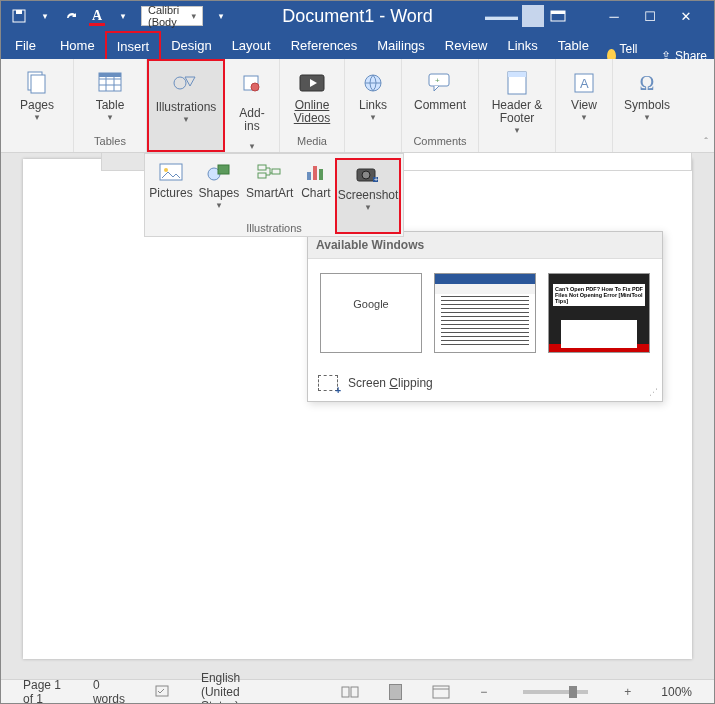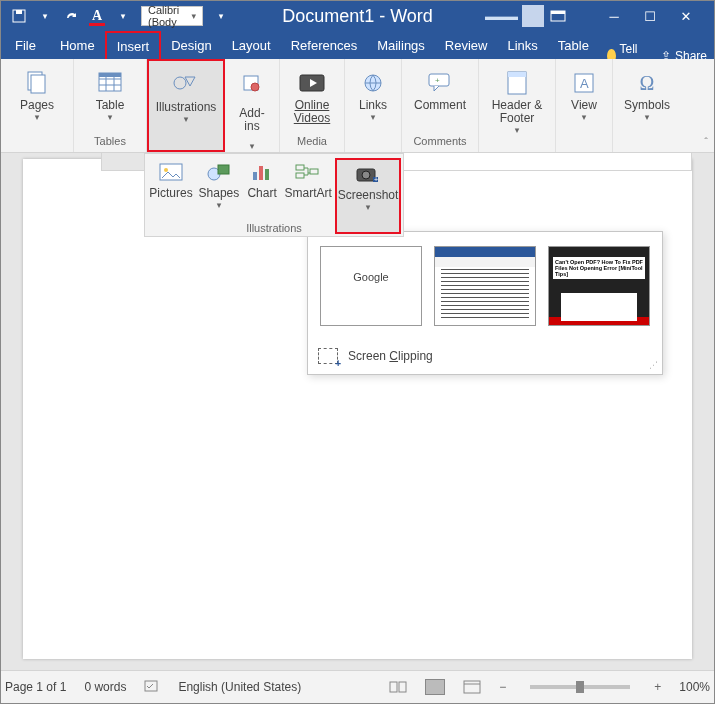--- a/index.html
+++ b/index.html
@@ -63,21 +63,21 @@
   .clip-row .ico::after{content:"+"; position:absolute; right:-4px; bottom:-6px; color:#2b579a; font-size:10px; font-weight:bold;}
   .resize-grip { position:absolute; right:4px; bottom:4px; font-size:9px; color:#aaa;}
 
   
   .workarea { position:absolute; top:152px; left:0; right:0; bottom:24px; background:#e6e6e6; }
   .ruler { height:18px; background:#fff; margin:0 30px 0 80px; border:1px solid #d4d4d4; border-top:none; position:relative;}
   .ruler .shade{ position:absolute; left:0; top:0; bottom:0; width:86px; background:#e6e6e6;}
   .page { position:absolute; top:6px; left:22px; right:22px; height:500px; background:#fff; box-shadow:0 0 3px rgba(0,0,0,0.25);}
 
   
-  .status { position:absolute; bottom:0; left:0; right:0; height:33px; background:#f3f3f3; border-top:1px solid #d4d4d4; display:flex; align-items:center; font-size:12px; color:#444; padding:0 4px; gap:18px;}
+  .status { position:absolute; bottom:0; left:0; right:0; height:24px; background:#f3f3f3; border-top:1px solid #d4d4d4; display:flex; align-items:center; font-size:12px; color:#444; padding:0 22px; gap:30px;}
   .status .spacer{flex:1;}
   .viewbtn { width:20px; height:16px; border:1px solid #aaa; background:#ddd;}
   .viewbtn.active{ background:#bbb; border-color:#888;}
   .zoom-slider{ width:100px; height:4px; background:#c4c4c4; position:relative; margin:0 6px;}
   .zoom-slider .handle{position:absolute; left:46px; top:-4px; width:8px; height:12px; background:#888;}
 
   svg { display:block; }
 </style>
 </head>
 <body>
@@ -298,57 +298,58 @@
   <div class="illus-btn">
     <span class="ico">
         <svg width="26" height="22">
           <circle cx="8" cy="12" r="6" fill="#cfe3ff" stroke="#6a8fbf"></circle>
           <rect x="12" y="3" width="11" height="9" fill="#5c9a5c" stroke="#3b7a3b"></rect>
         </svg>
       </span>
     <span>Shapes</span>
       <span class="drop">▾</span>
   </div>
-  <div class="illus-btn" style="width:40px;">
-    <span class="ico">
-        <svg width="24" height="22">
-          <rect x="3" y="10" width="4" height="8" fill="#6a8fbf"></rect>
-          <rect x="9" y="4" width="4" height="14" fill="#d66"></rect>
-          <rect x="15" y="7" width="4" height="11" fill="#5c9a5c"></rect>
-        </svg>
-      </span>
-    <span>Chart</span>
-  </div>
   <div class="illus-btn" style="width:56px;">
     <span class="ico">
         <svg width="28" height="20">
           <rect x="2" y="2" width="8" height="5" fill="none" stroke="#5c9a5c"></rect>
           <rect x="2" y="10" width="8" height="5" fill="none" stroke="#5c9a5c"></rect>
           <rect x="16" y="6" width="8" height="5" fill="none" stroke="#5c9a5c"></rect>
           <path d="M10 5 h4 v5 h2 M10 12 h4 v-2" fill="none" stroke="#5c9a5c"></path>
         </svg>
       </span>
     <span>SmartArt</span>
   </div>
+  <div class="illus-btn" style="width:40px;">
+    <span class="ico">
+        <svg width="24" height="22">
+          <rect x="3" y="10" width="4" height="8" fill="#6a8fbf"></rect>
+          <rect x="9" y="4" width="4" height="14" fill="#d66"></rect>
+          <rect x="15" y="7" width="4" height="11" fill="#5c9a5c"></rect>
+        </svg>
+      </span>
+    <span>Chart</span>
+  </div>
   <div class="illus-btn screenshot-hl">
     <span class="ico">
         <svg width="28" height="22">
           <rect x="3" y="5" width="18" height="12" rx="2" fill="#555" stroke="#333"></rect>
           <circle cx="12" cy="11" r="4" fill="#888" stroke="#222"></circle>
           <rect x="19" y="13" width="5" height="5" fill="#2b579a"></rect>
           <text x="20" y="17.5" font-size="7" fill="#fff">+</text>
         </svg>
       </span>
     <span>Screenshot</span>
       <span class="drop">▾</span>
   </div>
   <div class="illus-footer">Illustrations</div>
 </div>
 
 <div class="shot-panel">
+  <div class="shot-hdr">Available Windows</div>
   <div class="shot-thumbs">
     <div class="thumb g"></div>
     <div class="thumb w"></div>
     <div class="thumb p">
         <div class="redbar"></div>
       </div>
   </div>
   <div class="clip-row">
     <span class="ico"></span>
     <span>Screen <u>C</u>lipping</span>

